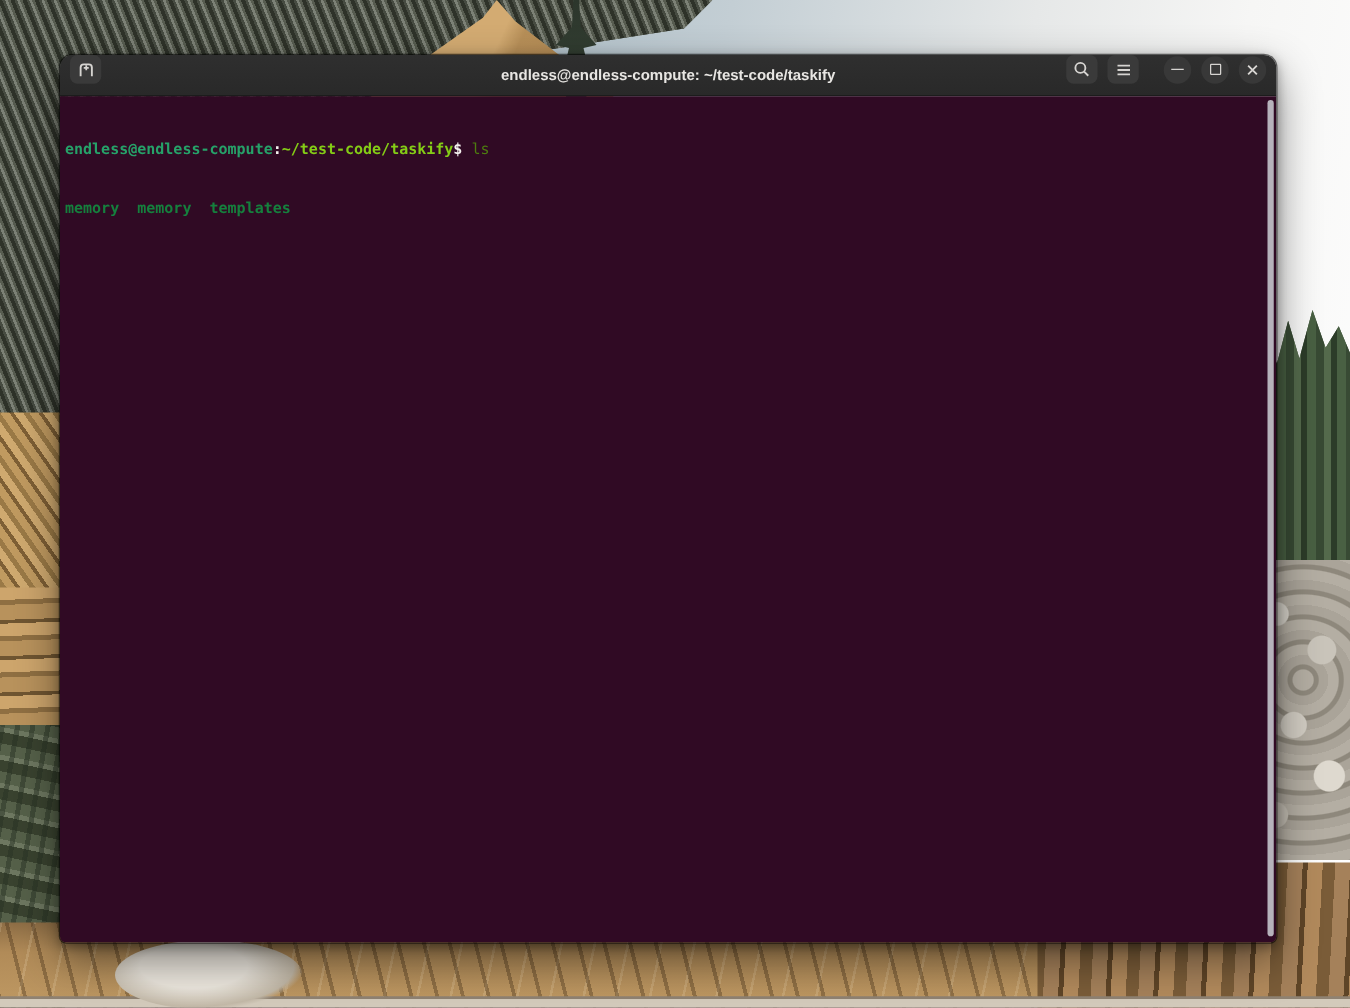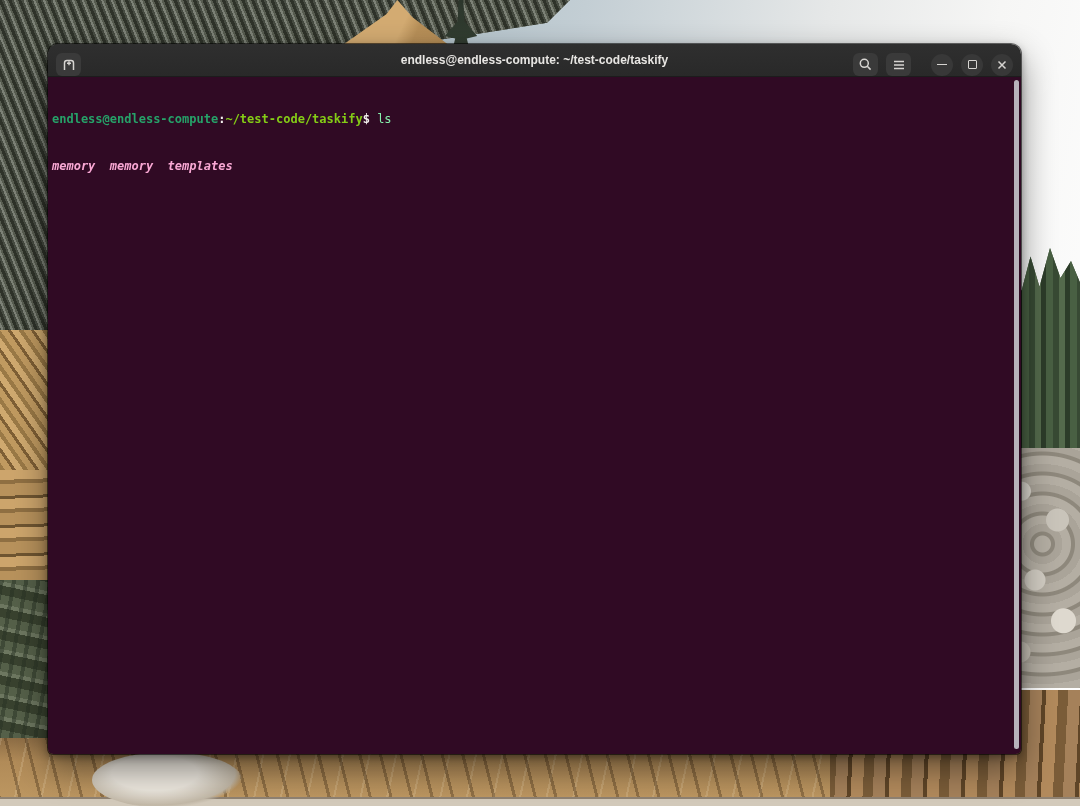--- a/index.html
+++ b/index.html
@@ -83,21 +83,21 @@
   
   .window {
     position: absolute; left: 48px; top: 44px; width: 973px; height: 710px;
     border-radius: 10px 10px 5px 5px; overflow: hidden;
     box-shadow: 0 0 0 1px rgba(0,0,0,.55), 0 14px 34px rgba(0,0,0,.45), 0 3px 9px rgba(0,0,0,.35);
   }
   .titlebar {
     position: relative; height: 33px;
     background: linear-gradient(180deg, #2f2f2f, #292929);
     border-bottom: 1px solid #1c1c1c;
-    display: flex; align-items: flex-end; padding: 0 8px;
+    display: flex; align-items: flex-start; padding: 0 8px;
   }
   .title {
     position: absolute; left: 50%; top: 50%; transform: translate(-50%, -50%);
     color: #e8e6e3; font-size: 12px; font-weight: 700; white-space: nowrap;
   }
   .tb-btn {
     width: 25px; height: 23px; border-radius: 6px; background: #3a3a3a;
     display: flex; align-items: center; justify-content: center; flex: none;
     color: #d6d4d1;
   }
@@ -114,22 +114,22 @@
     padding: 4px 14px 4px 4px;
     font-family: "DejaVu Sans Mono", "Liberation Mono", monospace;
     font-size: 12px; line-height: 15.5px;
     color: #ffffff; white-space: pre; cursor: text;
   }
   .t-line { font-weight: 700; }
   .c-user { color: #26a269; margin-top: 28px; }
   .c-sep  { color: #f4f1ef; }
   .c-path { color: #84cc16; }
   .c-sym  { color: #f4f1ef; }
-  .c-cmd  { color: #86efac; font-weight: 400; margin-left: 1ch; }
-  .dir    { color: #f9a8d4; font-style: italic; }
+  .c-cmd  { color: #4d7c0f; font-weight: 400; margin-left: 1ch; }
+  .dir    { color: #15803d; }
   .dir + .dir { margin-left: 2ch; }
   .cursor {
     display: inline-block; width: 7px; height: 13px; background: #eeeeec;
     vertical-align: -2px; margin-left: 1ch;
   }
   .scrollbar {
     position: absolute; right: 2px; top: 3px; bottom: 5px; width: 5px;
     background: #b6b2bb; border-radius: 3px;
   }
 </style>

